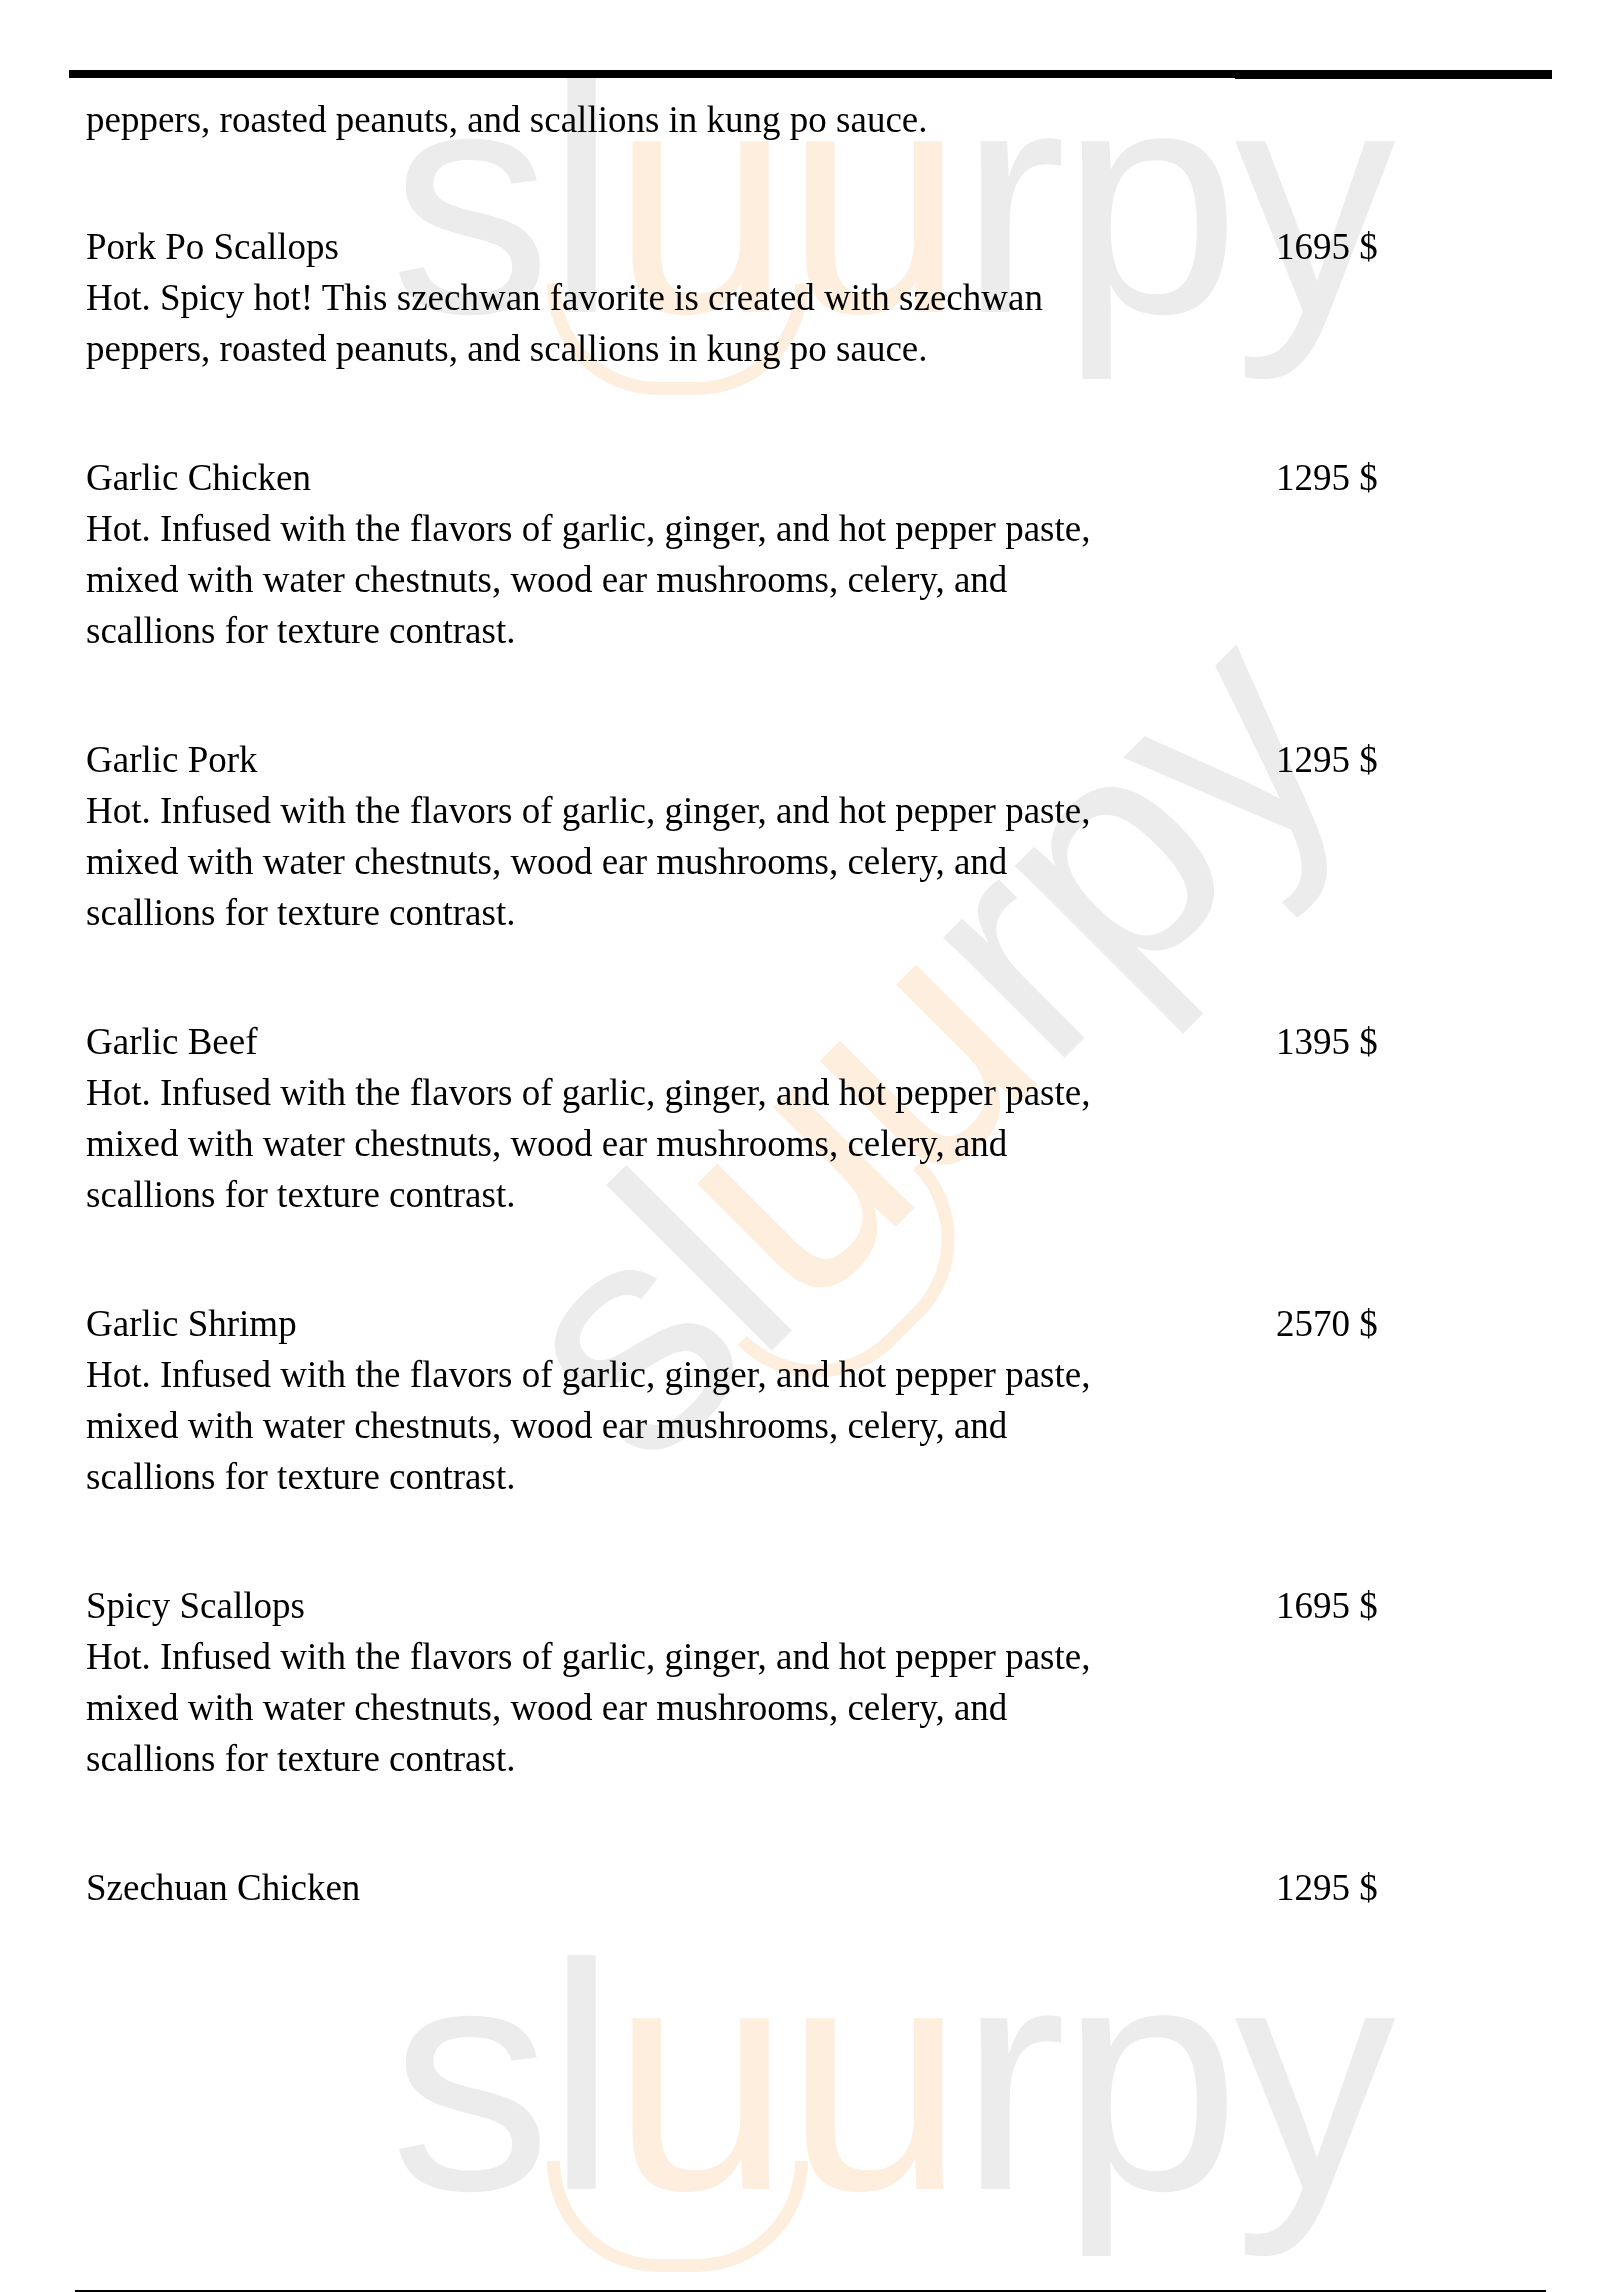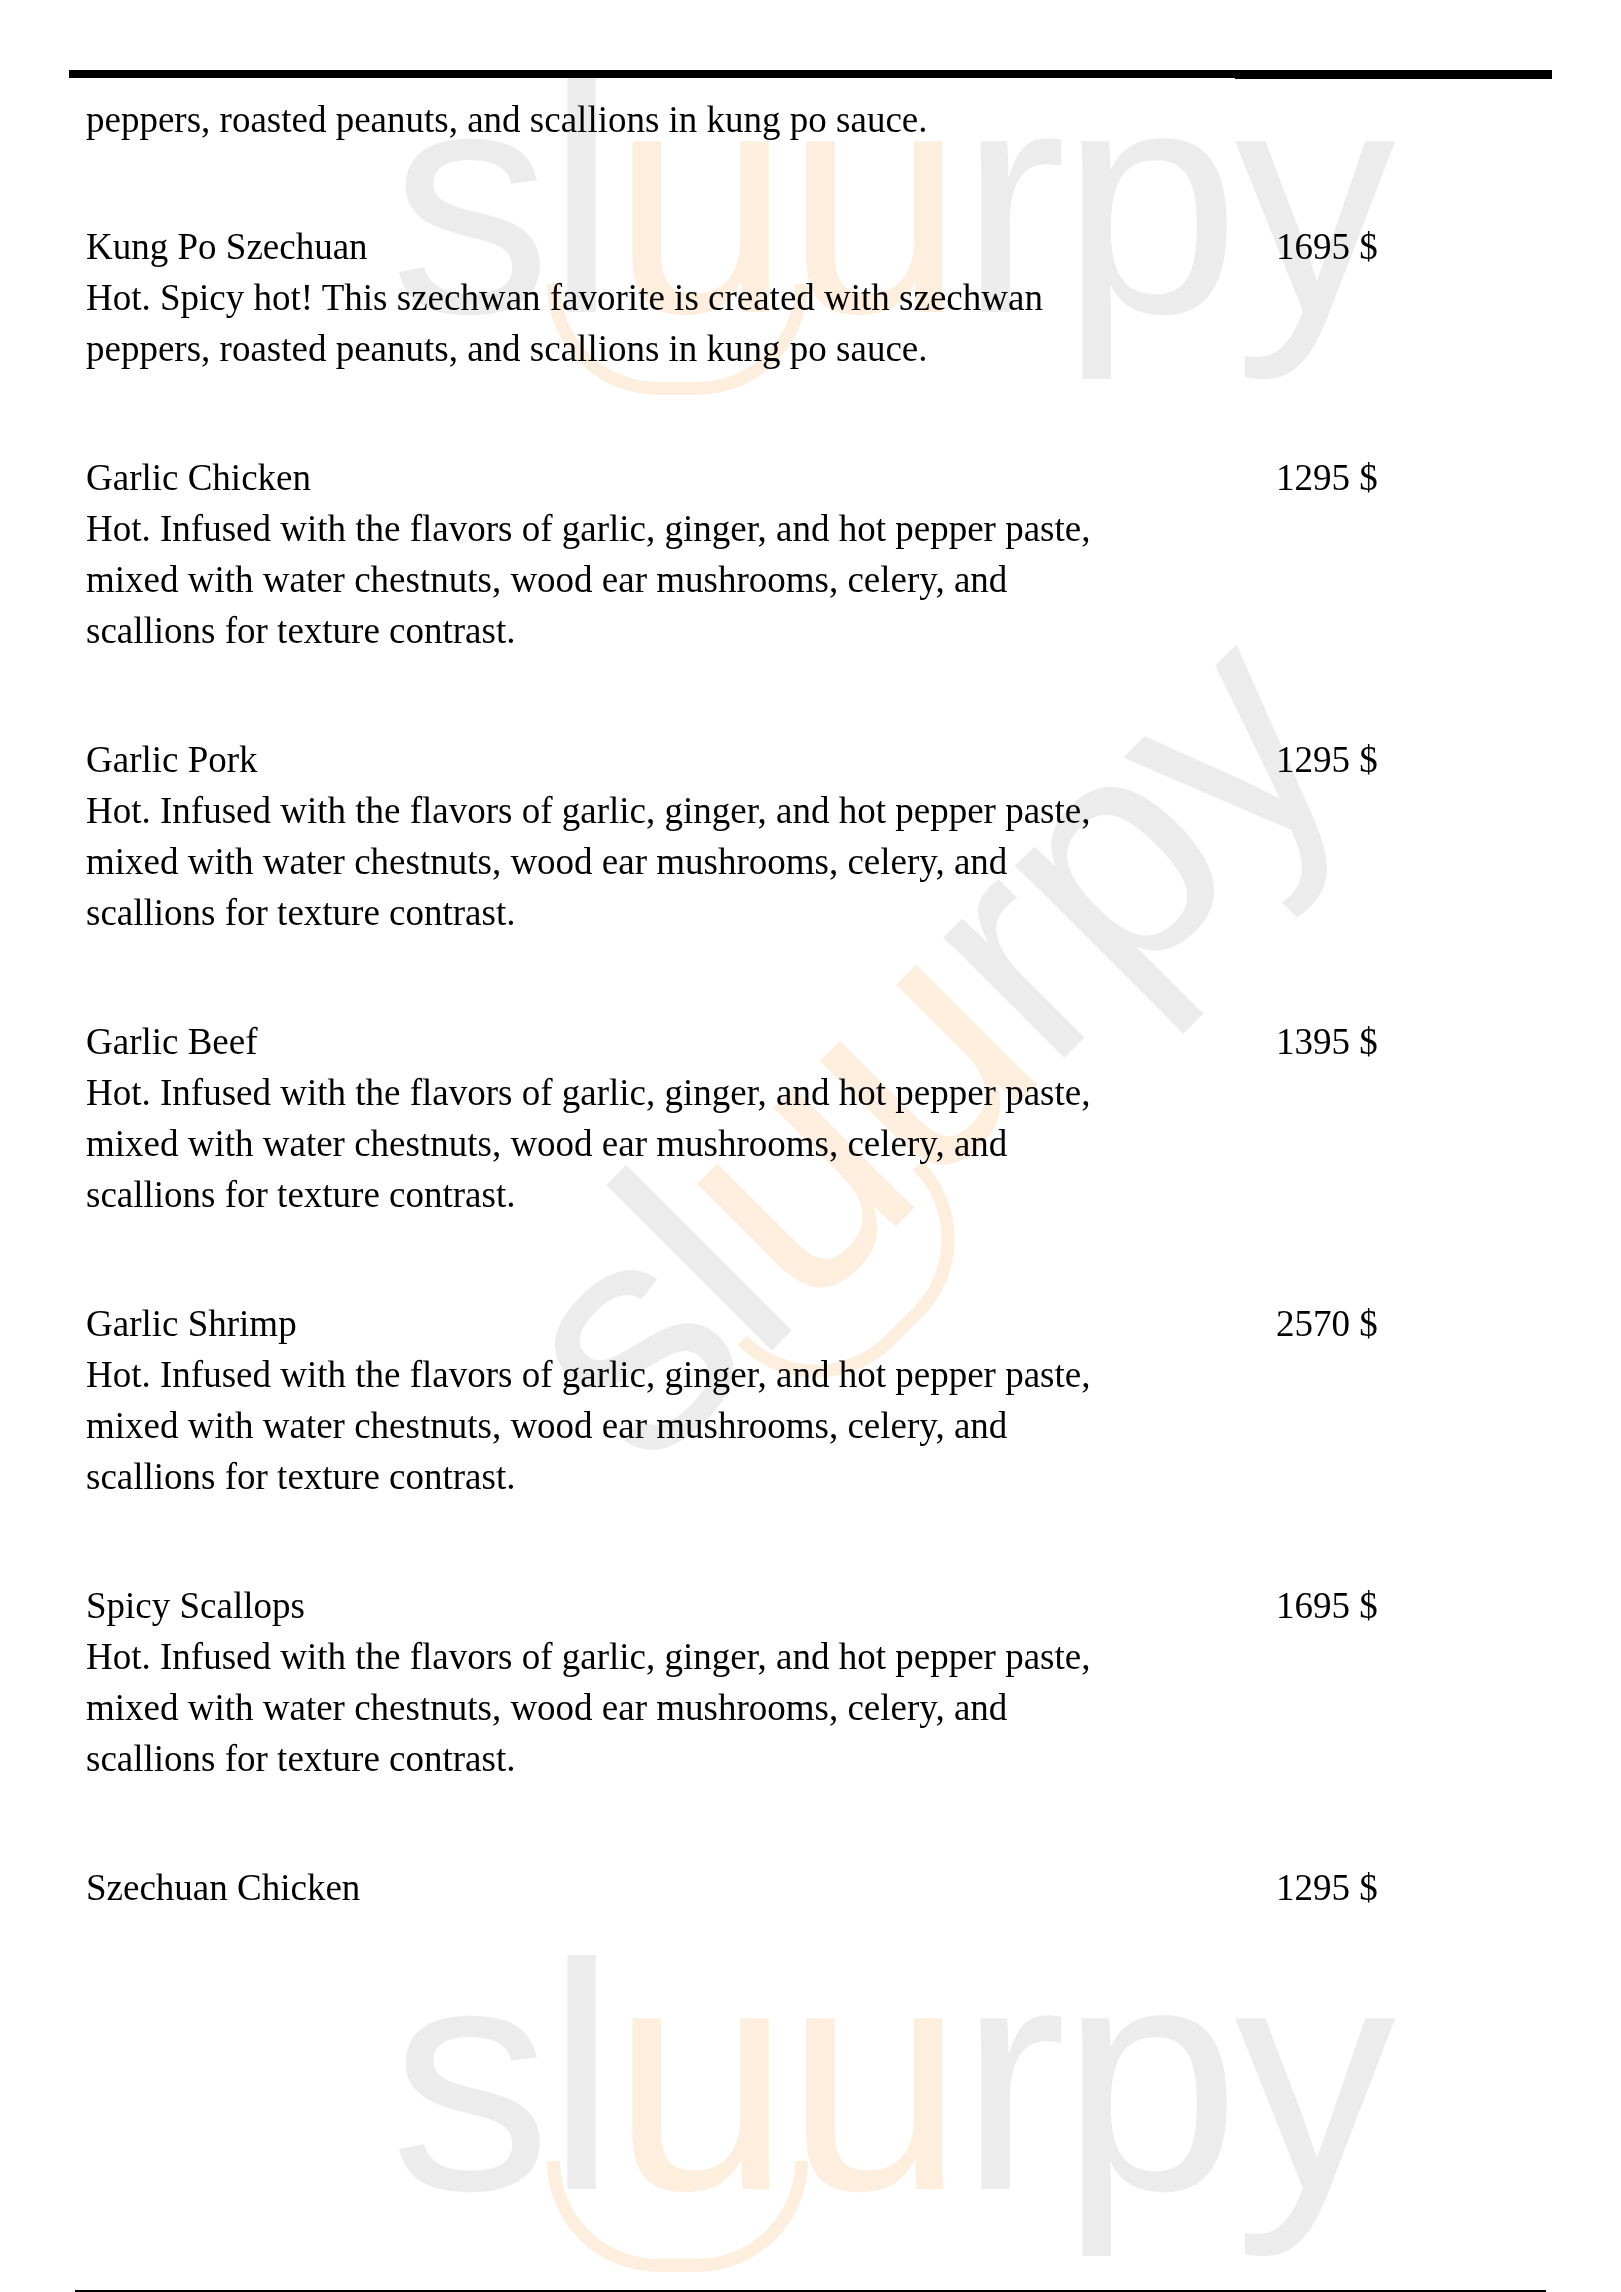--- a/index.html
+++ b/index.html
@@ -67,21 +67,21 @@
 <div class="top-rule"></div>
 <div class="top-rule-right"></div>
 <div class="bottom-rule"></div>
 
 <div class="content">
   <div class="carry">
     <div class="line">peppers, roasted peanuts, and scallions in kung po sauce.</div>
   </div>
 
   <div class="item">
-    <div class="item-name">Kung Po Szechuan</div>
+    <div class="item-name">Pork Po Scallops</div>
     <div class="item-price">1695 $</div>
     <div class="item-desc">
       <div class="line">Hot. Spicy hot! This szechwan favorite is created with szechwan</div>
       <div class="line">peppers, roasted peanuts, and scallions in kung po sauce.</div>
     </div>
   </div>
 
   <div class="item">
     <div class="item-name">Garlic Chicken</div>
     <div class="item-price">1295 $</div>

